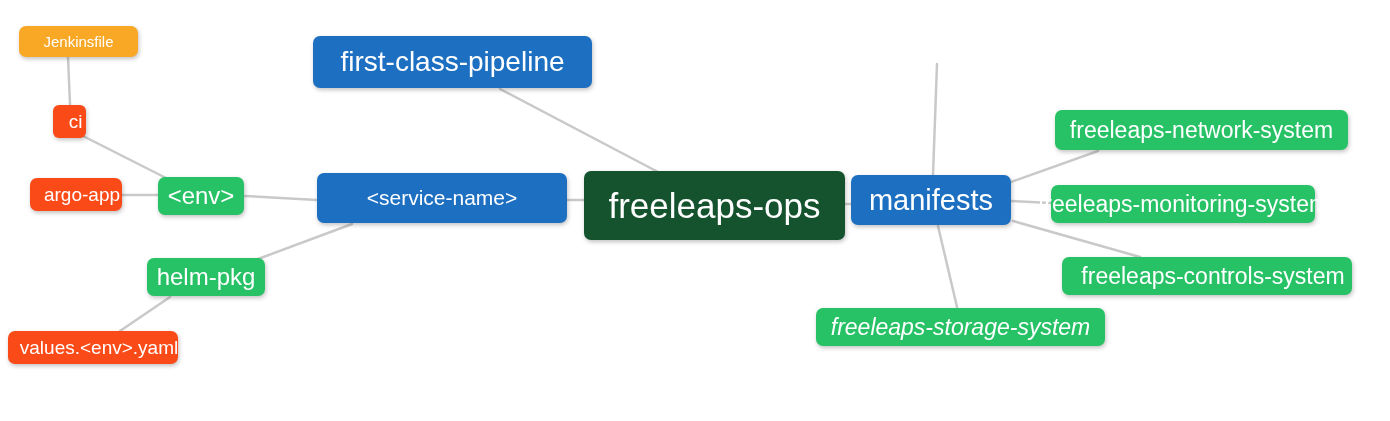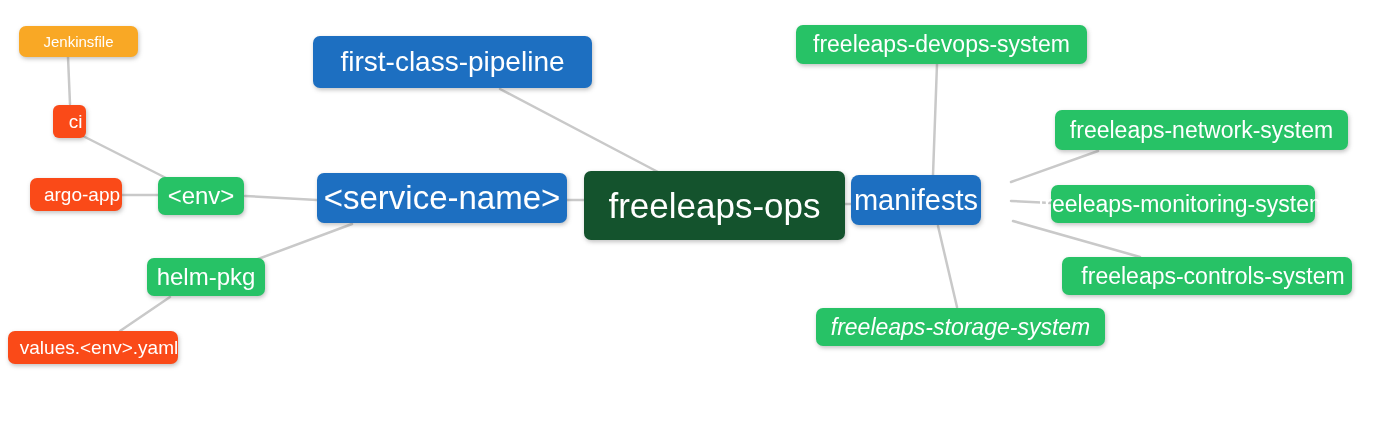--- a/index.html
+++ b/index.html
@@ -74,27 +74,26 @@
   <div class="node red" style="left:30px;  top:178px; width:92px;  height:33px; font-size:19px;">argo-app</div>
 
   <div class="node green" style="left:147px; top:258px; width:118px; height:38px; font-size:24px;">helm-pkg</div>
 
   <div class="node green" style="left:158px; top:177px; width:86px;  height:38px; font-size:24px;">&lt;env&gt;</div>
 
   <div class="node red" style="left:8px;   top:331px; width:170px; height:33px; font-size:19px;">values.&lt;env&gt;.yaml</div>
 
   <div class="node blue" style="left:313px; top:36px;  width:279px; height:52px; font-size:28px;">first-class-pipeline</div>
 
-  <div class="node blue" style="left:317px; top:173px; width:250px; height:50px; font-size:33px;">&lt;service-name&gt;</div>
+  <div class="node blue" style="left:317px; top:173px; width:250px; height:50px; font-size:21px;">&lt;service-name&gt;</div>
 
   <div class="node dark" style="left:584px; top:171px; width:261px; height:69px; font-size:35px;">freeleaps-ops</div>
 
-  <div class="node blue" style="left:851px; top:175px; width:130px; height:50px; font-size:29px;border-radius:8px;">manifests</div>
+  <div class="node blue" style="left:851px; top:175px; width:160px; height:50px; font-size:29px;">manifests</div>
 
-  <div class="node green" style="left:796px; top:25px;  width:291px; height:39px; font-size:23px;">freeleaps-devops-system</div>
 
   <div class="node green" style="left:1055px; top:110px; width:293px; height:40px; font-size:23px;">freeleaps-network-system</div>
 
   <div class="node green" style="left:1051px; top:185px; width:264px; height:38px; font-size:23px;">freeleaps-monitoring-system</div>
 
   <div class="node green" style="left:1062px; top:257px; width:290px; height:38px; font-size:23px;padding-left:12px;">freeleaps-controls-system</div>
 
   <div class="node green" style="left:816px; top:308px; width:289px; height:38px; font-size:23px;font-style:italic;">freeleaps-storage-system</div>
 
 </div>

